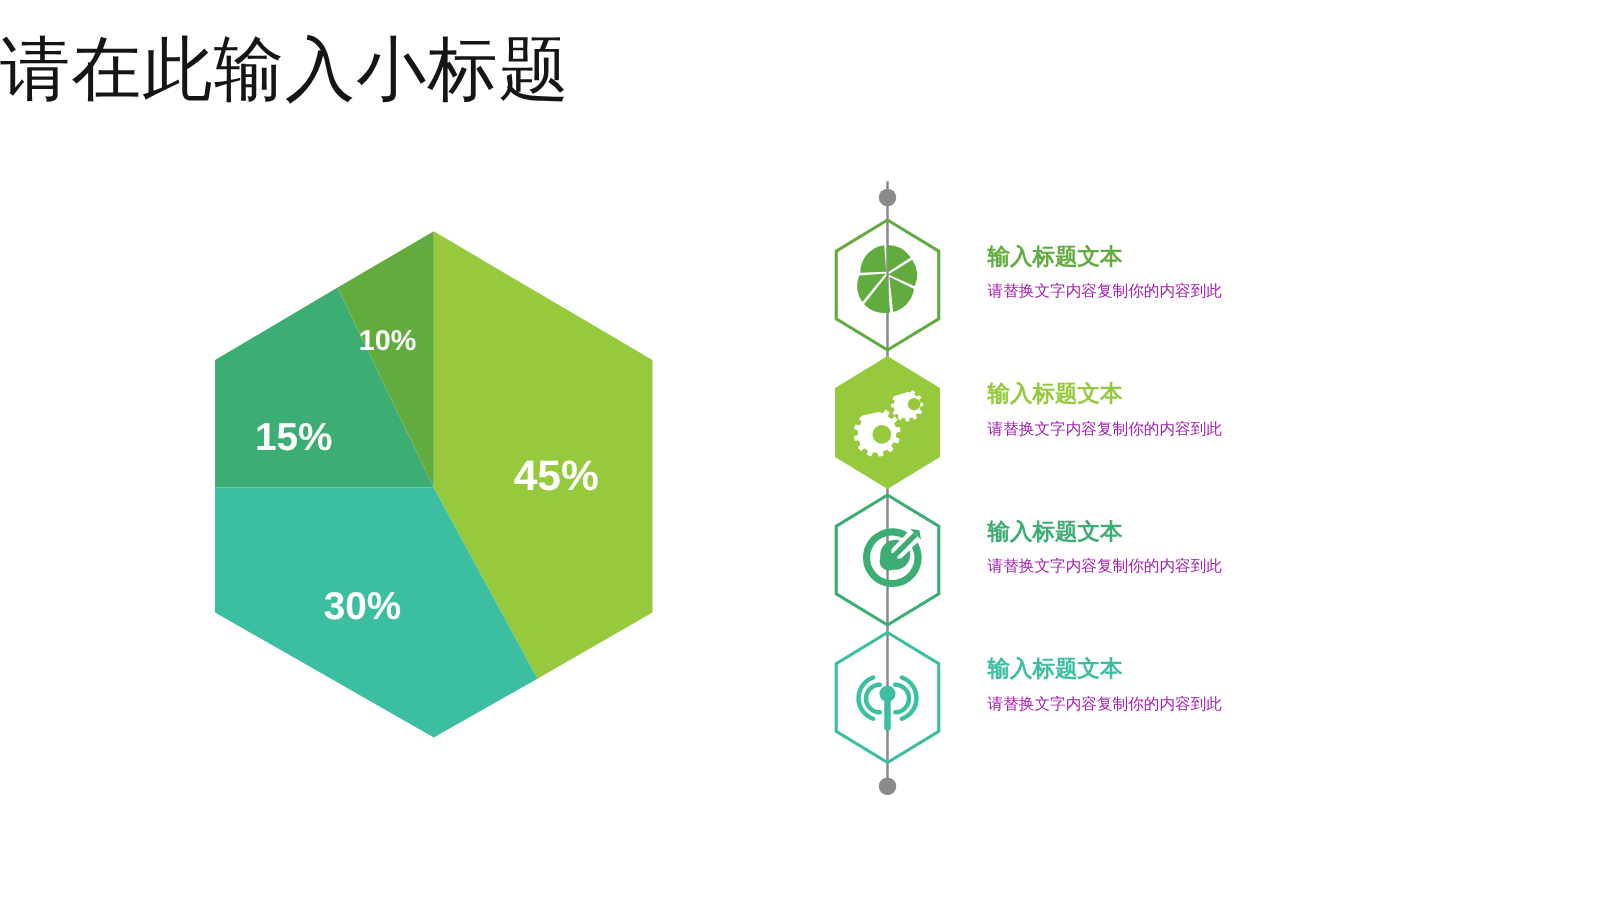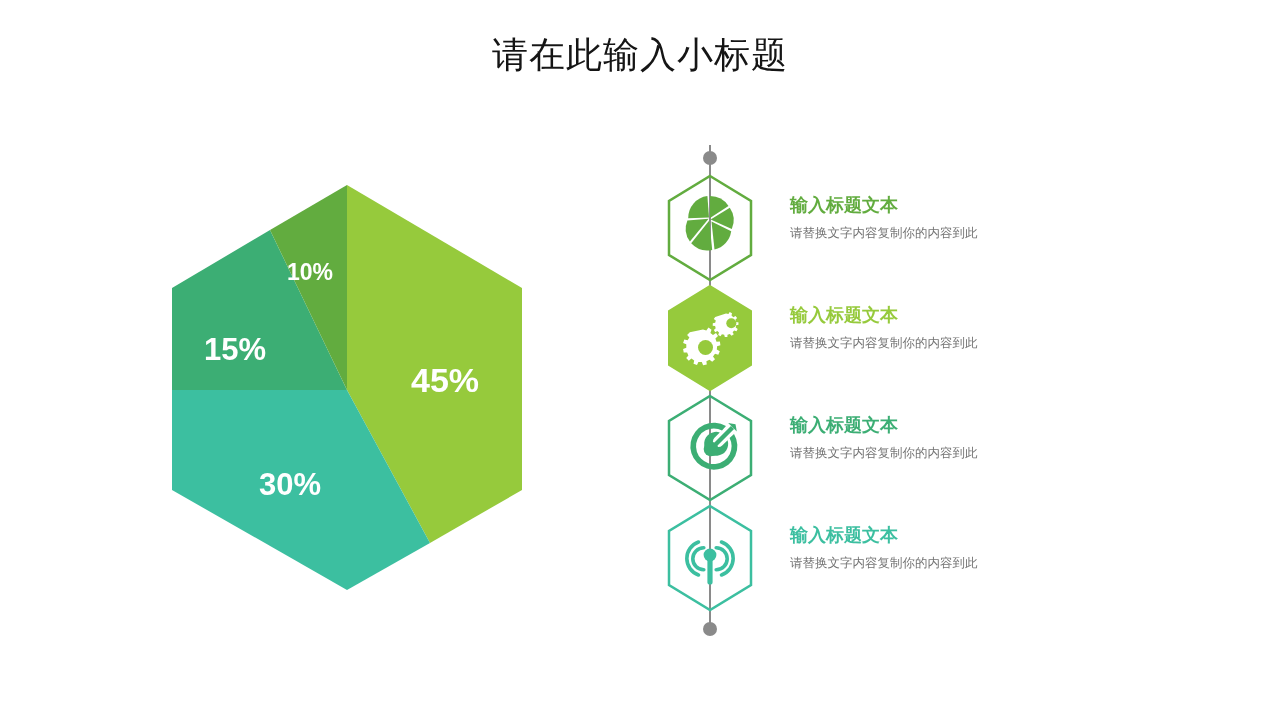--- a/index.html
+++ b/index.html
@@ -14,22 +14,22 @@
     overflow: hidden;
     position: relative;
   }
 
   
   .slide-title {
     position: absolute;
     left: 0;
     top: 26px;
     width: 1280px;
-    text-align: center;
-    font-size: 36px;
+    text-align: left;
+    font-size: 56px;
     line-height: 58px;
     color: #151515;
     letter-spacing: 1px;
     font-weight: 400;
     white-space: nowrap;
   }
 
   
   .chart-area {
     position: absolute;
@@ -103,21 +103,21 @@
   .row-title {
     font-size: 18px;
     line-height: 24px;
     font-weight: bold;
     white-space: nowrap;
   }
   .row-desc {
     margin-top: 7px;
     font-size: 12.5px;
     line-height: 18px;
-    color: #737373;
+    color: #a21caf;
     white-space: nowrap;
   }
 </style>
 </head>
 <body>
 
 <div class="slide-title">请在此输入小标题</div>
 
 <div class="chart-area">
   <svg class="chart-svg" width="400" height="440" viewBox="0 0 400 440">

